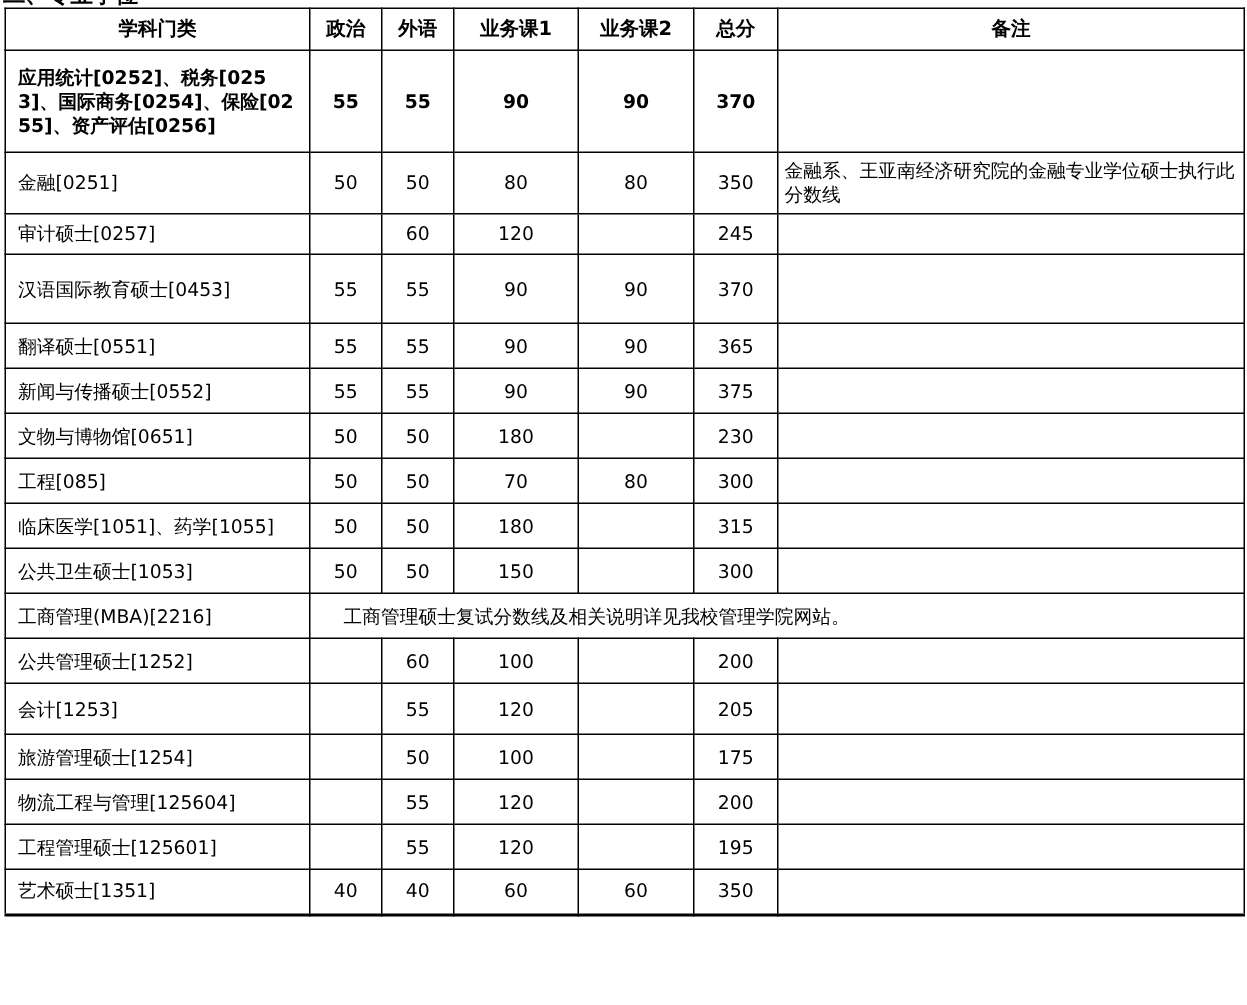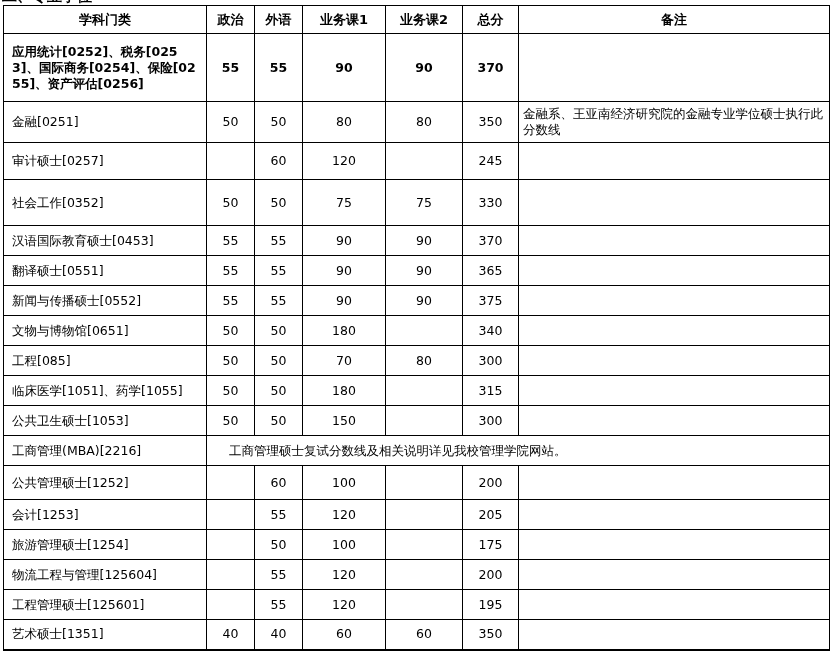--- a/index.html
+++ b/index.html
@@ -68,21 +68,21 @@
   .score-table td.merged-note {
     text-align: left;
     padding-left: 22px;
   }
 
   
   .score-table thead tr { height: 28px; }
   .score-table tbody tr { height: 30px; }
   .score-table tbody tr:nth-child(1)  { height: 68px; font-weight: bold; }
   .score-table tbody tr:nth-child(2)  { height: 41px; }
-  .score-table tbody tr:nth-child(3)  { height: 37px; }
+  .score-table tbody tr:nth-child(3)  { height: 27px; }
   .score-table tbody tr:nth-child(4)  { height: 46px; }
   .score-table tbody tr:nth-child(13) { height: 34px; }
 
   col.c-subject { width: 203px; }
   col.c-politics { width: 48px; }
   col.c-foreign { width: 48px; }
   col.c-course1 { width: 83px; }
   col.c-course2 { width: 77px; }
   col.c-total { width: 56px; }
   col.c-remark { width: 311px; }
@@ -139,29 +139,20 @@
         <tr>
           <td class="subject">审计硕士[0257]</td>
           <td class="num"></td>
           <td class="num">60</td>
           <td class="num">120</td>
           <td class="num"></td>
           <td class="num">245</td>
           <td class="remark"></td>
         </tr>
         <tr>
-          <td class="subject">社会工作[0352]</td>
-          <td class="num">50</td>
-          <td class="num">50</td>
-          <td class="num">75</td>
-          <td class="num">75</td>
-          <td class="num">330</td>
-          <td class="remark"></td>
-        </tr>
-        <tr>
           <td class="subject">汉语国际教育硕士[0453]</td>
           <td class="num">55</td>
           <td class="num">55</td>
           <td class="num">90</td>
           <td class="num">90</td>
           <td class="num">370</td>
           <td class="remark"></td>
         </tr>
         <tr>
           <td class="subject">翻译硕士[0551]</td>
@@ -180,21 +171,21 @@
           <td class="num">90</td>
           <td class="num">375</td>
           <td class="remark"></td>
         </tr>
         <tr>
           <td class="subject">文物与博物馆[0651]</td>
           <td class="num">50</td>
           <td class="num">50</td>
           <td class="num">180</td>
           <td class="num"></td>
-          <td class="num">340</td>
+          <td class="num">230</td>
           <td class="remark"></td>
         </tr>
         <tr>
           <td class="subject">工程[085]</td>
           <td class="num">50</td>
           <td class="num">50</td>
           <td class="num">70</td>
           <td class="num">80</td>
           <td class="num">300</td>
           <td class="remark"></td>

